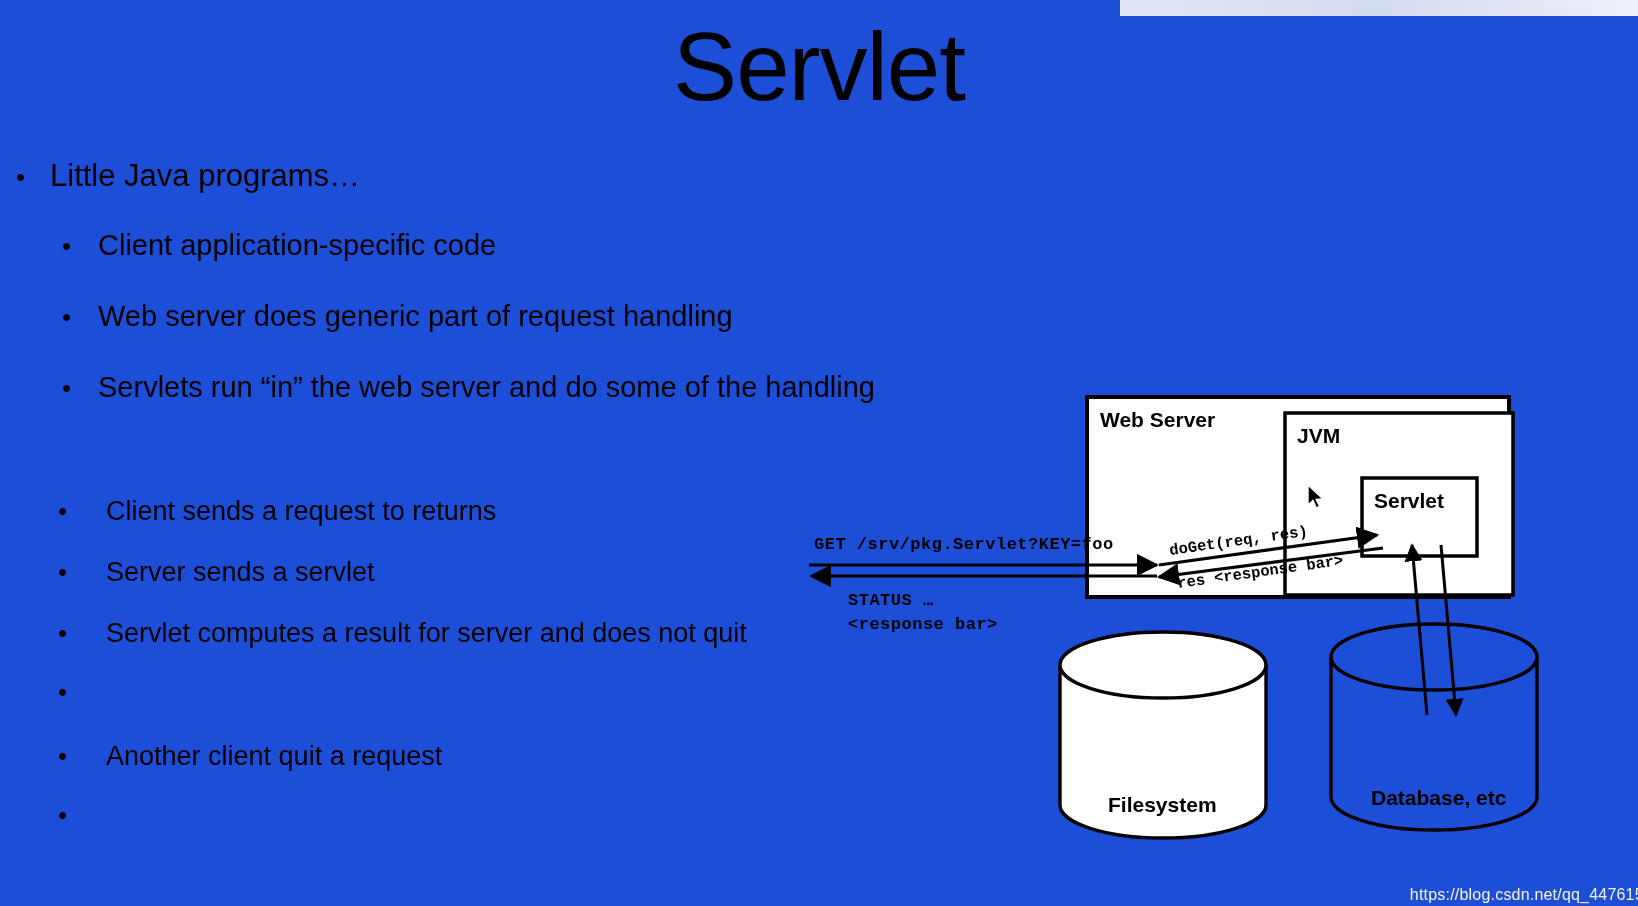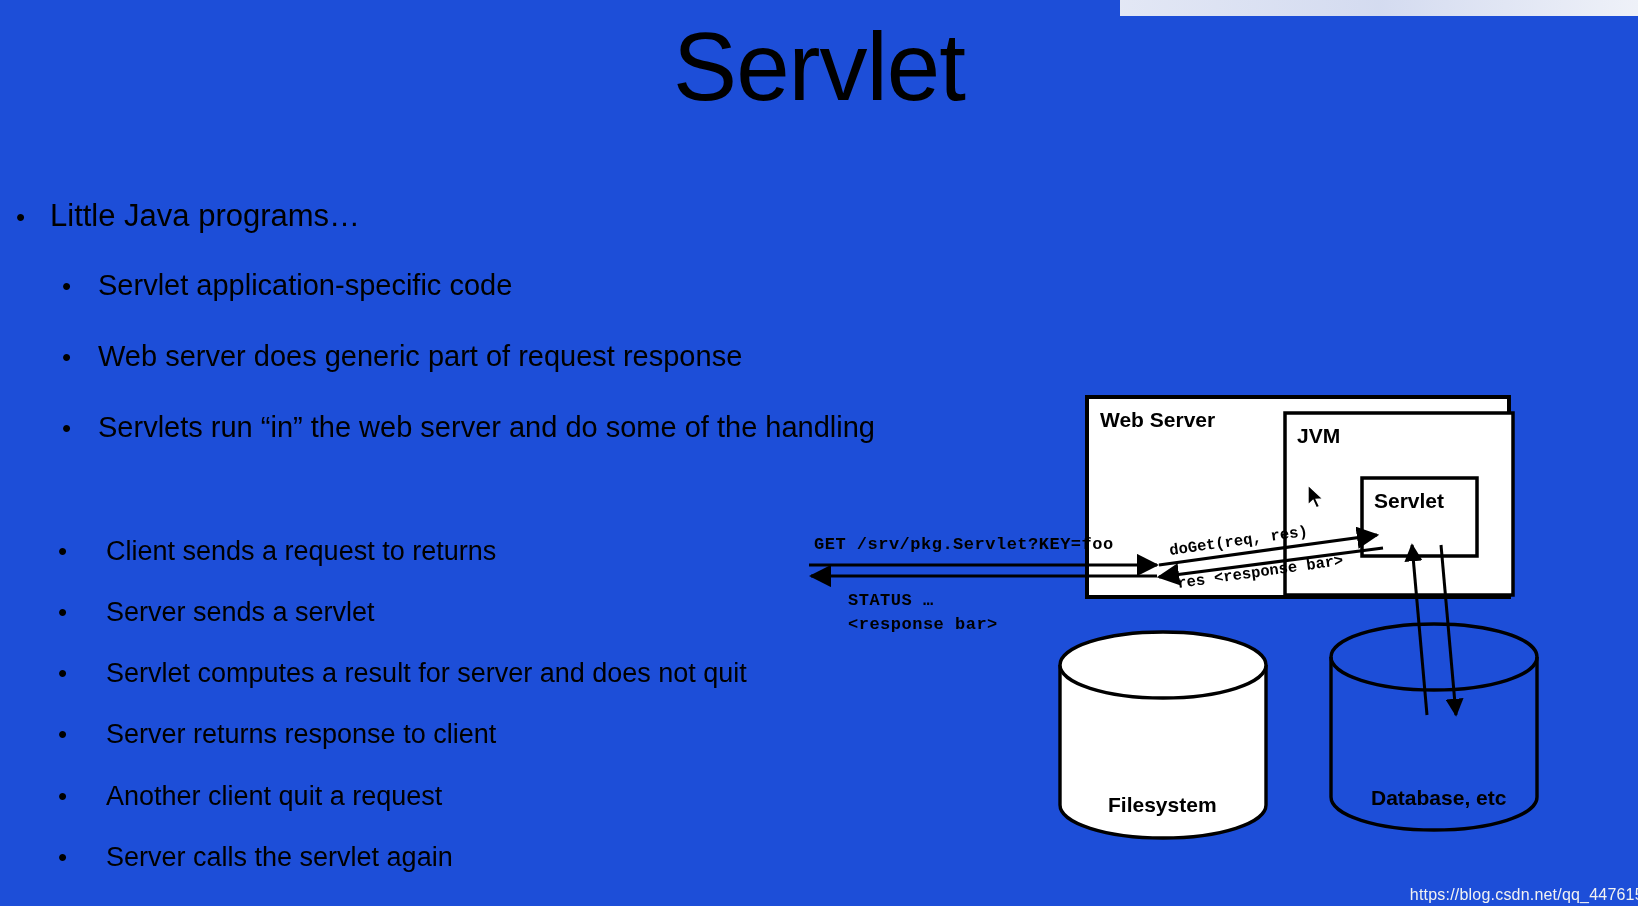--- a/index.html
+++ b/index.html
@@ -39,21 +39,20 @@
     color: #000;
   }
   .bullet .dot {
     flex: 0 0 auto;
     font-size: 26px;
     line-height: 1;
   }
   .bullet .btext {
     flex: 1 1 auto;
     white-space: nowrap;
-    margin-top: 40px;
   }
 
   
   .lvl1 {
     left: 16px;
     font-size: 31px;
   }
   .lvl1 .dot { width: 34px; }
 
   
@@ -135,26 +134,26 @@
 
   <div id="title">Servlet</div>
 
   <div class="bullet lvl1" style="top:158px;">
     <span class="dot">•</span>
     <span class="btext">Little Java programs…</span>
   </div>
 
   <div class="bullet lvl2" style="top:229px;">
     <span class="dot">•</span>
-    <span class="btext">Servlet application-specific code</span>
+    <span class="btext">Client application-specific code</span>
   </div>
 
   <div class="bullet lvl2" style="top:300px;">
     <span class="dot">•</span>
-    <span class="btext">Web server does generic part of request response</span>
+    <span class="btext">Web server does generic part of request handling</span>
   </div>
 
   <div class="bullet lvl2" style="top:371px;">
     <span class="dot">•</span>
     <span class="btext">Servlets run “in” the web server and do some of the handling</span>
   </div>
 
   <div class="bullet lvl3" style="top:496px;">
     <span class="dot">•</span>
     <span class="btext">Client sends a request to returns</span>
@@ -162,29 +161,27 @@
   <div class="bullet lvl3" style="top:557px;">
     <span class="dot">•</span>
     <span class="btext">Server sends a servlet</span>
   </div>
   <div class="bullet lvl3" style="top:618px;">
     <span class="dot">•</span>
     <span class="btext">Servlet computes a result for server and does not quit</span>
   </div>
   <div class="bullet lvl3" style="top:679px;">
     <span class="dot">•</span>
-    <span class="btext">Server returns response to client</span>
   </div>
   <div class="bullet lvl3" style="top:741px;">
     <span class="dot">•</span>
     <span class="btext">Another client quit a request</span>
   </div>
   <div class="bullet lvl3" style="top:802px;">
     <span class="dot">•</span>
-    <span class="btext">Server calls the servlet again</span>
   </div>
 
   <div id="diagram">
     <svg width="780" height="470" viewBox="0 0 780 470" xmlns="http://www.w3.org/2000/svg">
       <defs>
         <marker id="arrow" viewBox="0 0 10 10" refX="9" refY="5" markerWidth="7" markerHeight="7" orient="auto-start-reverse">
           <path d="M 0 0 L 10 5 L 0 10 z" fill="#000"></path>
         </marker>
         <marker id="arrowthin" viewBox="0 0 10 10" refX="9" refY="5" markerWidth="6" markerHeight="6" orient="auto-start-reverse">
           <path d="M 0 0 L 10 5 L 0 10 z" fill="#000"></path>

